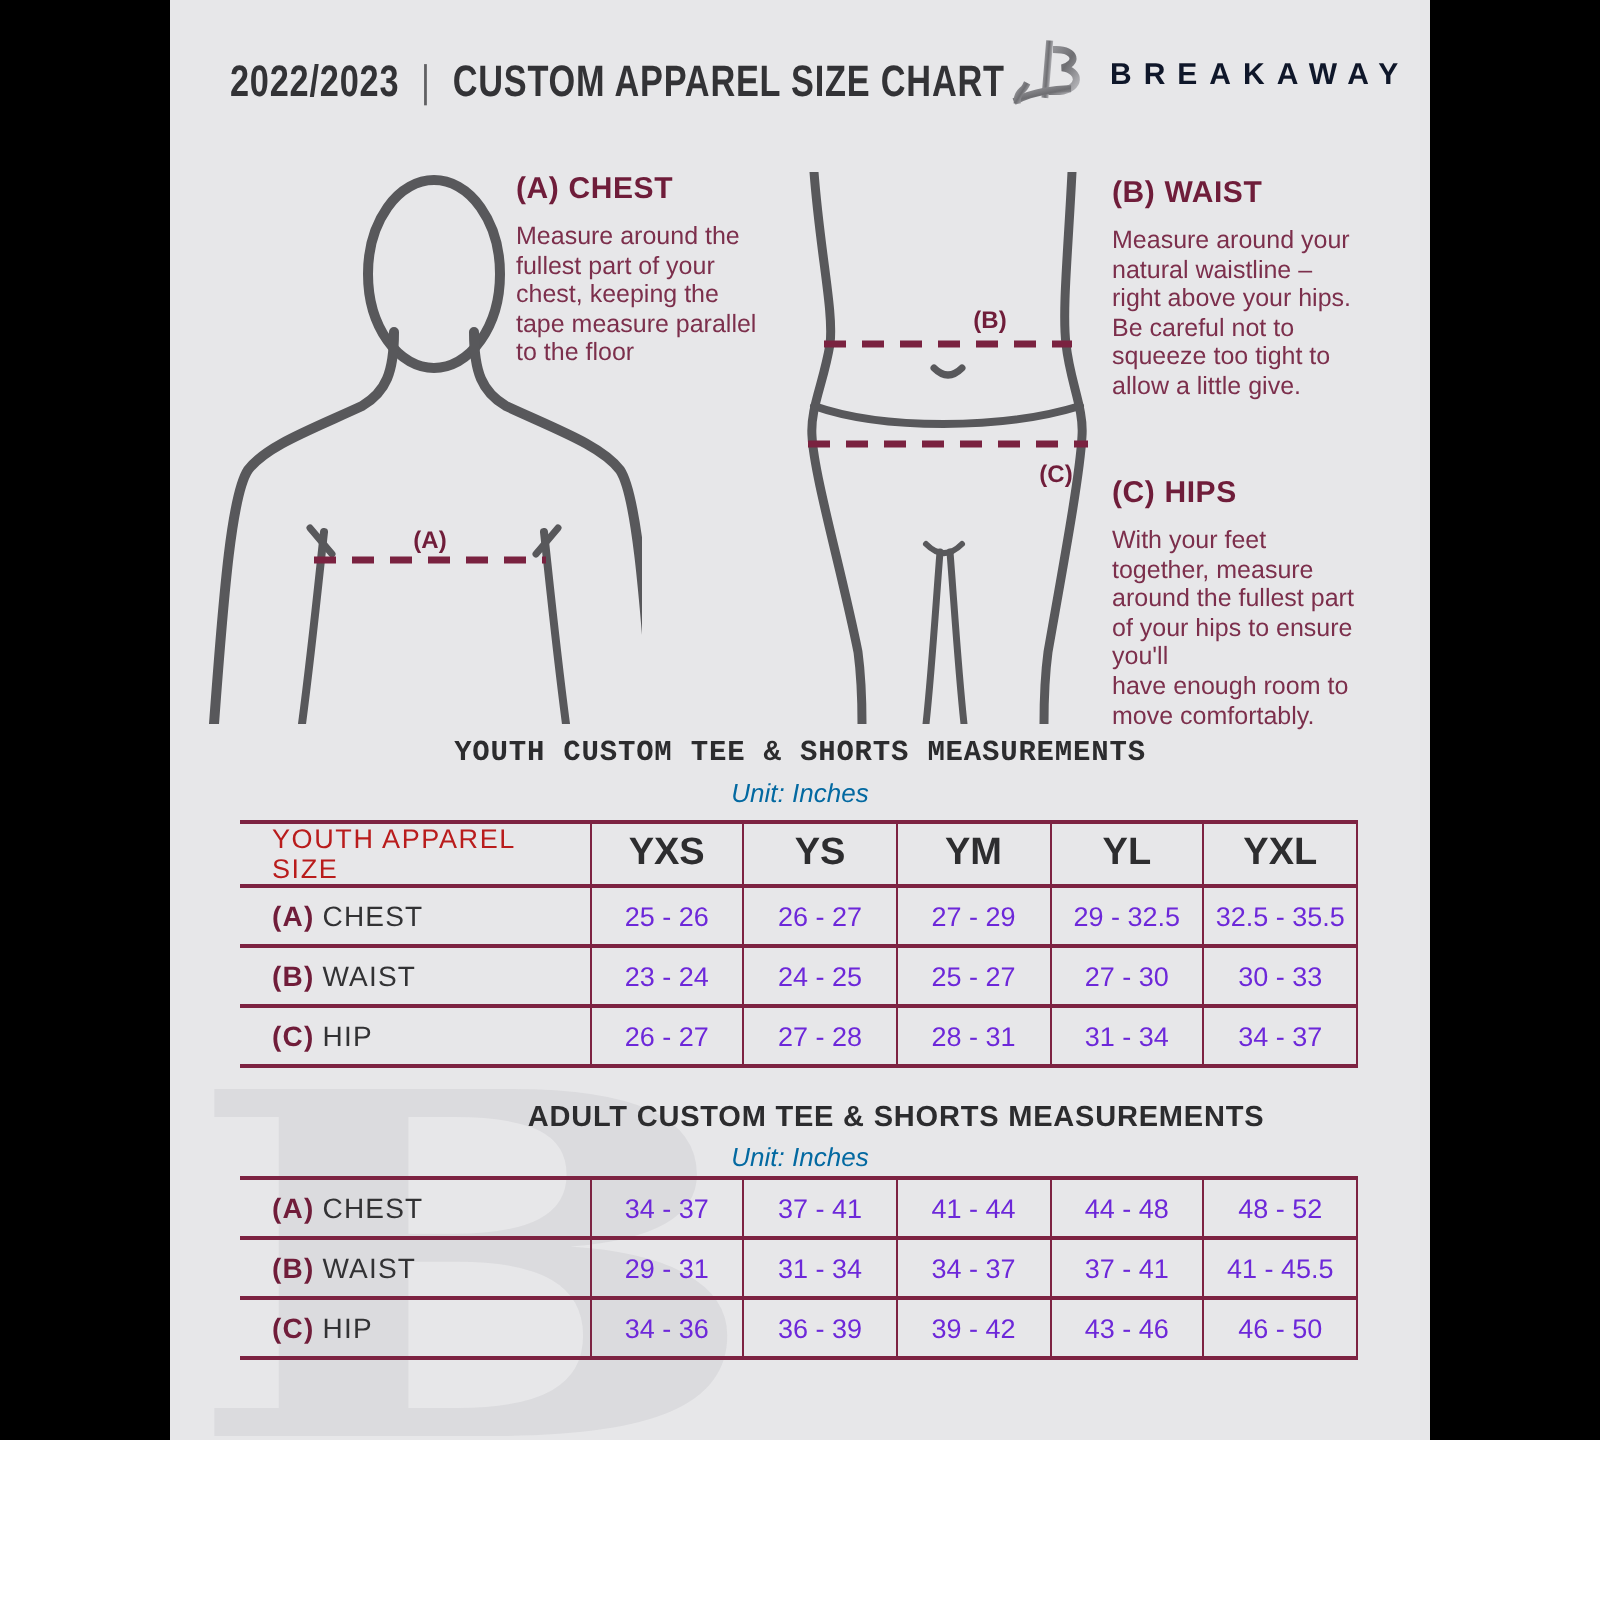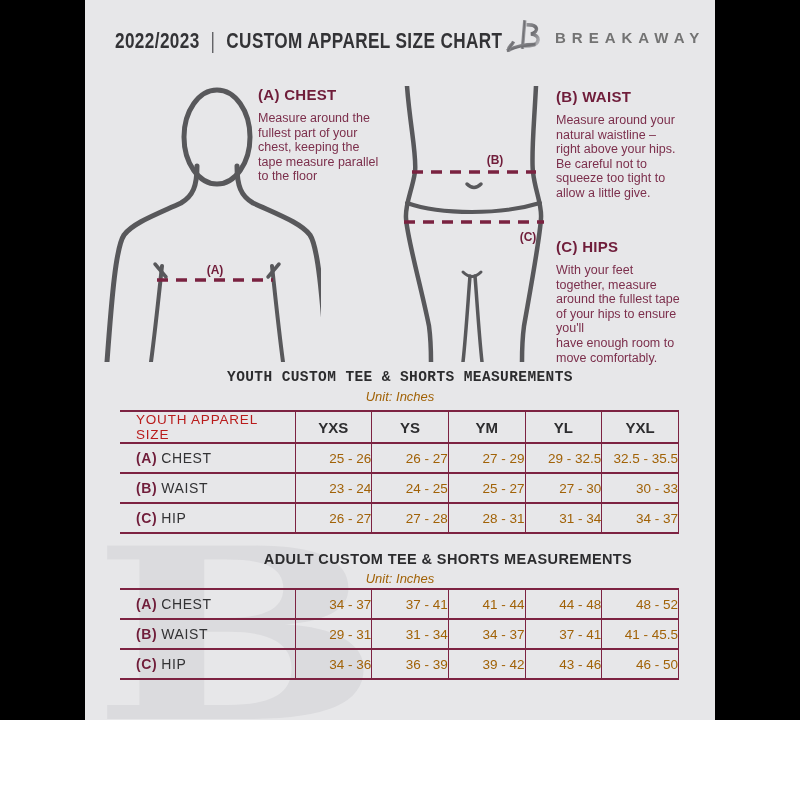--- a/index.html
+++ b/index.html
@@ -5,21 +5,21 @@
   html,body{margin:0;padding:0;}
   .stage{position:relative;width:800px;height:720px;background:#000;overflow:hidden;
          font-family:"Liberation Sans",sans-serif;}
   .doc{position:absolute;left:85px;top:0;width:630px;height:800px;background:#e7e7e9;overflow:hidden;}
 
   
   .hd-title{position:absolute;left:30px;top:28px;font-size:22px;font-weight:700;color:#333336;
             letter-spacing:.5px;white-space:nowrap;transform:scaleX(.78);transform-origin:left center;}
   .hd-title .divider{font-weight:400;opacity:.75;margin:0 14px;}
   .brand{position:absolute;left:418px;top:16px;display:flex;align-items:center;gap:10px;}
-  .brand-name{font-size:15px;font-weight:700;letter-spacing:6px;color:#737373;margin-top:2px;}
+  .brand-name{font-size:15px;font-weight:700;letter-spacing:6px;color:#0f172a;margin-top:2px;}
 
   
   .watermark{position:absolute;left:6px;top:548px;width:340px;height:200px;z-index:0;
              font-family:"DejaVu Serif",serif;font-weight:700;font-size:238px;line-height:176px;
              color:#d9d9dc;transform:scaleX(1.45);transform-origin:left top;opacity:.8;}
 
   
   .fig{position:absolute;z-index:1;}
   .fig-torso{left:18px;top:84px;}
   .fig-waist{left:306px;top:86px;}
@@ -30,34 +30,34 @@
   .sec-a{left:173px;top:86px;}
   .sec-b{left:471px;top:88px;}
   .sec-c{left:471px;top:238px;}
   .sec h3{margin:0 0 8px 0;font-size:15px;font-weight:800;letter-spacing:.3px;color:#6f1d3a;}
   .sec .line{font-size:12.5px;font-weight:500;color:#7c2f4c;line-height:14.6px;}
 
   
   .tbl-title{position:absolute;left:0;width:630px;text-align:center;font-size:14.5px;font-weight:700;
              letter-spacing:.4px;color:#2c2c2e;z-index:1;}
   .tbl-unit{position:absolute;left:0;width:630px;text-align:center;font-size:13px;font-style:italic;
-            color:#a16207;z-index:1;}
+            color:#0369a1;z-index:1;}
   .y-title{top:369px;font-family:Liberation Mono, monospace;} .y-unit{top:389px;}
   .a-title{top:551px;margin-left:48px;} .a-unit{top:571px;}
   table.size{position:absolute;left:35px;width:559px;border-collapse:collapse;table-layout:fixed;z-index:1;
              border-top:2px solid #7d2342;}
   .y-table{top:410px;} .a-table{top:588px;}
   table.size col.c0{width:175px;}
   table.size tr{height:30px;border-bottom:2px solid #7d2342;}
   table.size th,table.size td{border-left:1.5px solid #7d2342;padding:0;vertical-align:middle;}
   table.size th:first-child,table.size td:first-child{border-left:none;}
   table.size th:last-child,table.size td:last-child{border-right:1.5px solid #7d2342;}
-  table.size th{font-size:15px;font-weight:700;color:#2d2d2f;text-align:center;}
+  table.size th{font-size:19px;font-weight:700;color:#2d2d2f;text-align:center;}
   table.size th.lblcol{font-weight:400;text-align:left;padding-left:16px;letter-spacing:.8px;color:#b91c1c;font-size:13.5px;}
-  table.size td{font-size:13.5px;font-weight:500;color:#a16207;text-align:right;}
+  table.size td{font-size:13.5px;font-weight:500;color:#6d28d9;text-align:center;}
   table.size td.rowlbl{text-align:left;padding-left:16px;font-size:14px;letter-spacing:.6px;color:#323234;}
   table.size td.rowlbl b{color:#701d3a;font-weight:800;margin-right:4px;}
 
   
   .footer{position:absolute;left:12px;top:739px;width:605px;height:51px;background:#731f3b;
           border:1.5px solid #c39aa8;box-sizing:border-box;z-index:1;}
 </style>
 </head>
 <body>
 
@@ -139,21 +139,21 @@
       <div class="line">right above your hips.</div>
       <div class="line">Be careful not to</div>
       <div class="line">squeeze too tight to</div>
       <div class="line">allow a little give.</div>
     </div>
 
     <div class="sec sec-c">
       <h3>(C) HIPS</h3>
       <div class="line">With your feet</div>
       <div class="line">together, measure</div>
-      <div class="line">around the fullest tape</div>
+      <div class="line">around the fullest part</div>
       <div class="line">of your hips to ensure</div>
       <div class="line">you'll</div>
       <div class="line">have enough room to</div>
       <div class="line">move comfortably.</div>
     </div>
 
     <div class="tbl-title y-title">YOUTH CUSTOM TEE &amp; SHORTS MEASUREMENTS</div>
     <div class="tbl-unit y-unit">Unit: Inches</div>
     <table class="size y-table">
       <colgroup>

